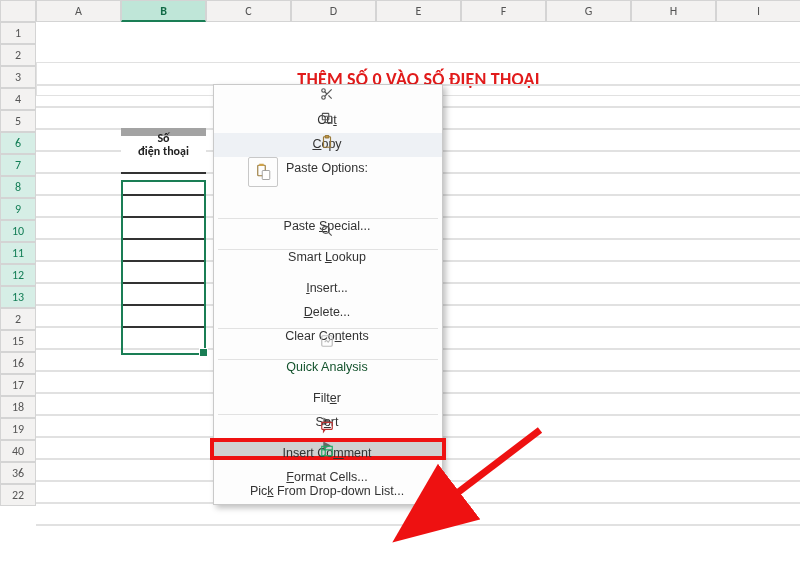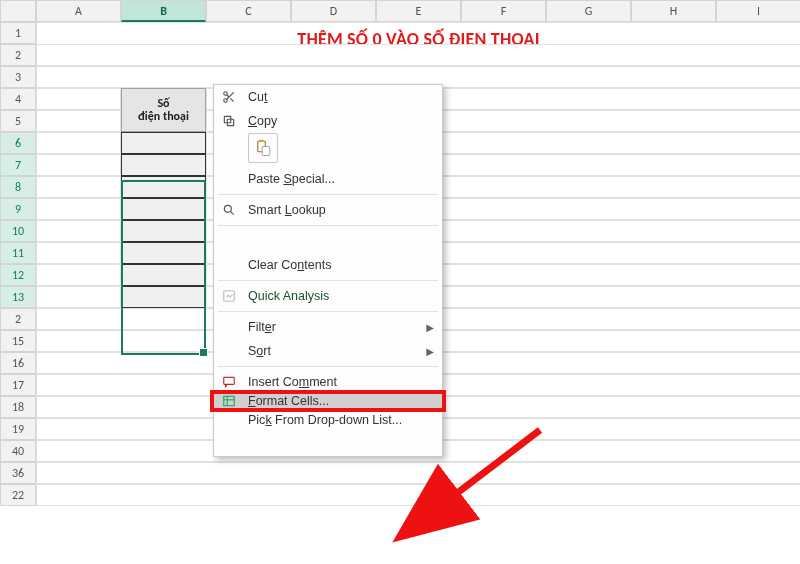--- a/index.html
+++ b/index.html
@@ -42,35 +42,35 @@
     color: #106a46;
     font-weight: 600;
   }
   .cell {
     border: 1px solid #e1e1e1;
     background: #fff;
     display: flex;
     align-items: center;
     padding: 0 4px;
     font-size: 13px;
+    margin-top: 40px;
   }
   .title-cell {
     justify-content: center;
     font-weight: 700;
     color: #e11b1b;
     font-size: 18px;
     letter-spacing: .2px;
     border: 1px solid #e1e1e1;
     background:#fff;
   }
   .hdr-cell {
     background: #e4e5e7;
-    border: 1px solid #a3a3a3;
+    border: 4px solid #a3a3a3;
     font-weight: 700;
-    justify-content: center;
     text-align: center;
     color: #222;
     line-height: 1.1;
     font-size: 12px;
   }
   .data-cell {
     background: #eef0f2;
     border: 1px solid #333;
   }
   .sel-outline {
@@ -105,20 +105,21 @@
     font-size: 12.5px;
     color: #333;
   }
   .ctx .item {
     display: flex;
     align-items: center;
     height: 24px;
     padding: 0 8px 0 6px;
     gap: 10px;
     cursor: default;
+    flex-direction: column;
   }
   .ctx .item.disabled { color: #14532d; }
   .ctx .ico { width: 18px; height: 18px; display:flex; align-items:center; justify-content:center; flex-shrink:0; }
   .ctx .lbl { flex: 1; white-space: nowrap; }
   .ctx .lbl u { text-decoration: underline; }
   .ctx .sub { width: 8px; text-align:right; color:#666; font-size:10px; }
   .ctx .sep { height: 1px; background: #e2e2e2; margin: 3px 4px; }
   .paste-wrap { padding-left: 34px; padding-bottom:4px; }
   .paste-btn {
     width: 30px; height: 30px;
@@ -252,20 +253,29 @@
   </div>
   <div class="item">
     <span class="ico">
       <svg width="14" height="14" viewBox="0 0 24 24" fill="none" stroke="#555" stroke-width="2">
           <rect x="9" y="9" width="11" height="11" rx="1"></rect>
           <rect x="4" y="4" width="11" height="11" rx="1"></rect>
         </svg>
     </span>
     <span class="lbl"><u>C</u>opy</span>
   </div>
+  <div class="item nohover" style="background:#eef1f5">
+    <span class="ico">
+      <svg width="14" height="14" viewBox="0 0 24 24" fill="none" stroke="#9a7a3a" stroke-width="2">
+          <rect x="6" y="3" width="12" height="18" rx="1"></rect>
+          <rect x="9" y="1" width="6" height="4" rx="1" fill="#cfa24a"></rect>
+        </svg>
+    </span>
+    <span class="lbl">Paste Options:</span>
+  </div>
   <div class="paste-wrap nohover">
     <div class="paste-btn">
       <svg width="18" height="18" viewBox="0 0 24 24">
           <rect x="5" y="3" width="10" height="14" rx="1" fill="none" stroke="#9a7a3a" stroke-width="1.5"></rect>
           <rect x="7" y="1" width="6" height="3" fill="#cfa24a"></rect>
           <rect x="11" y="10" width="10" height="12" rx="1" fill="#fff" stroke="#888"></rect>
         </svg>
     </div>
   </div>
   <div class="item">
@@ -278,20 +288,25 @@
       <svg width="14" height="14" viewBox="0 0 24 24" fill="none" stroke="#555" stroke-width="2">
           <circle cx="10" cy="10" r="6"></circle>
           <line x1="20" y1="20" x2="14.5" y2="14.5"></line>
         </svg>
     </span>
     <span class="lbl">Smart <u>L</u>ookup</span>
   </div>
   <div class="sep"></div>
   <div class="item">
     <span class="ico"></span>
+    <span class="lbl"><u>I</u>nsert...</span>
+  </div>
+  <div class="item">
+    <span class="ico"></span>
+    <span class="lbl"><u>D</u>elete...</span>
   </div>
   <div class="item">
     <span class="ico"></span>
     <span class="lbl">Clear Co<u>n</u>tents</span>
   </div>
   <div class="sep"></div>
   <div class="item disabled">
     <span class="ico">
       <svg width="14" height="14" viewBox="0 0 24 24" fill="none" stroke="#bbb" stroke-width="2">
           <rect x="3" y="3" width="18" height="18" rx="2"></rect>

